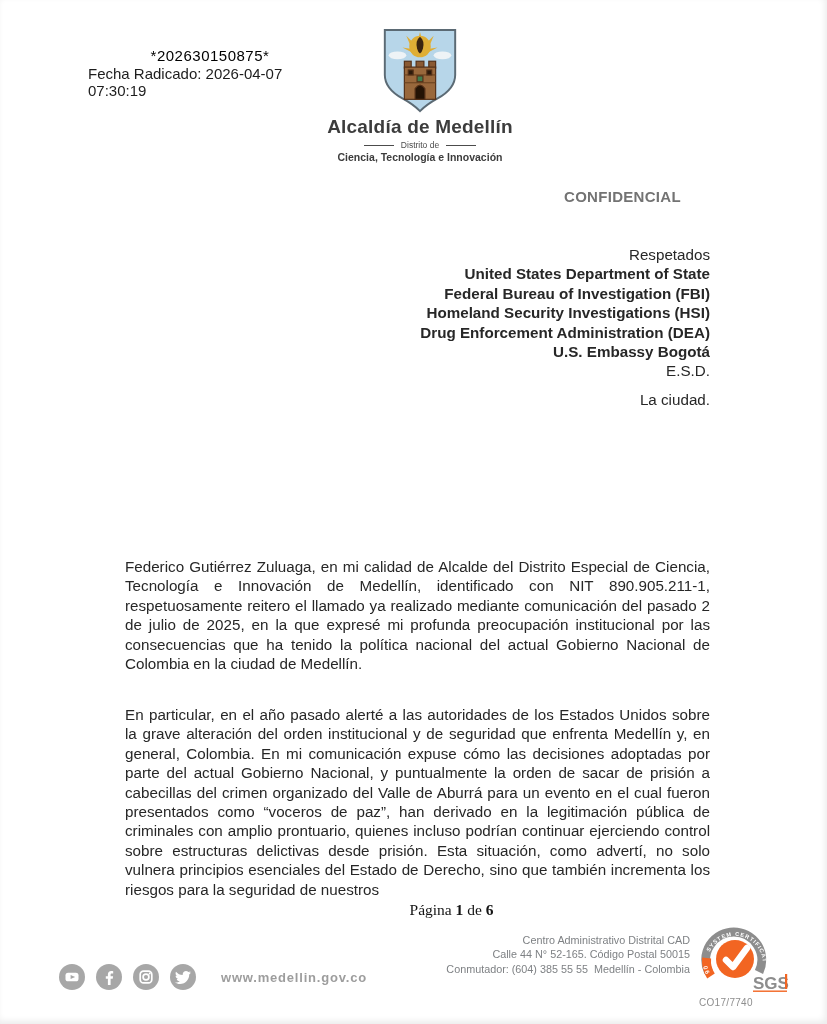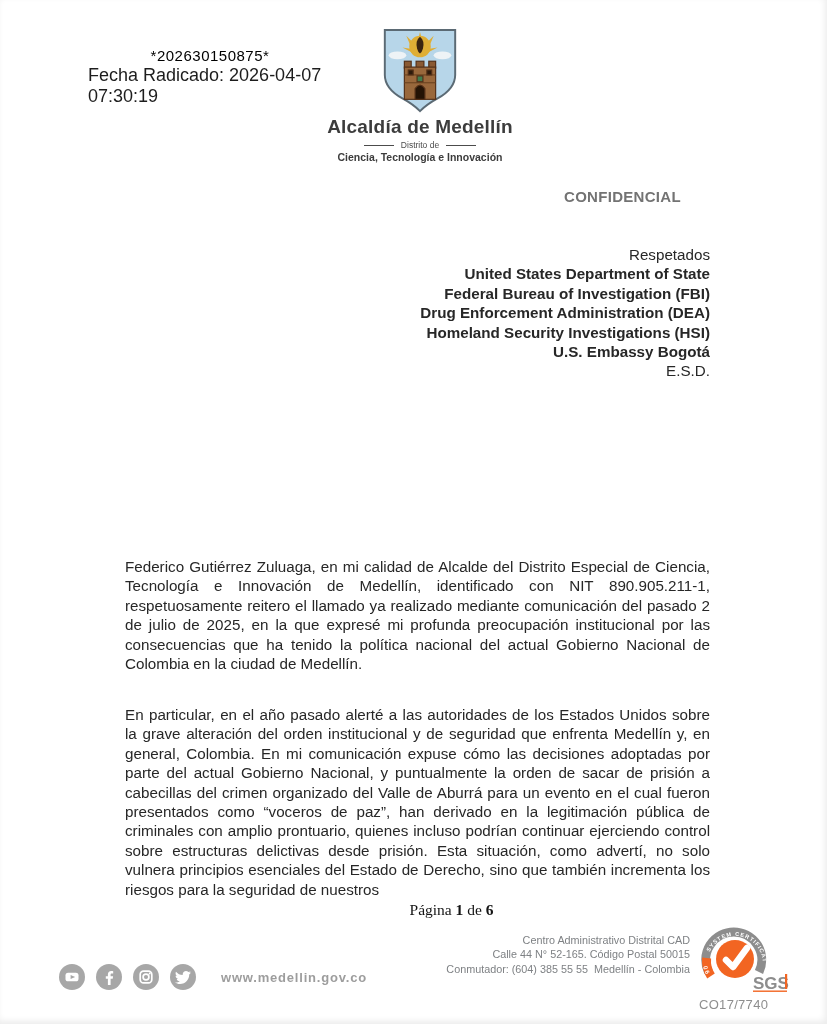--- a/index.html
+++ b/index.html
@@ -5,21 +5,21 @@
   html,body{margin:0;padding:0;background:#fff;}
   .page{
     position:relative; width:827px; height:1024px; background:#ffffff;
     font-family:"Liberation Sans", sans-serif; color:#262626; overflow:hidden;
     box-shadow:inset -2px -3px 6px rgba(0,0,0,0.08);
   }
   
   .barcode-block{position:absolute;left:88px;top:12px;width:244px;text-align:center;}
   .barcode-bars{height:34px;display:flex;justify-content:center;align-items:stretch;}
   .barcode-value{font-size:15px;color:#000000;margin-top:1px;letter-spacing:0.5px;}
-  .fecha{font-size:18px;color:#1d1d1d;text-align:left;margin-top:1px;}
+  .fecha{font-size:15px;color:#1d1d1d;text-align:left;margin-top:1px;}
   
   .emblem-block{position:absolute;left:0;top:28px;width:840px;text-align:center;}
   .emblem-svg{display:block;margin:0 auto;}
   .org-name{font-size:19px;font-weight:bold;color:#3c3c3c;margin-top:2px;letter-spacing:0.2px;}
   .district-row{display:flex;justify-content:center;align-items:center;gap:7px;margin-top:2px;}
   .district-row .rule{width:30px;border-top:1.6px solid #4c4c4c;}
   .district-label{font-size:8.5px;color:#4c4c4c;}
   .district2{font-size:10.5px;font-weight:bold;color:#3c3c3c;margin-top:1px;}
   
   .confidencial{position:absolute;top:188px;left:564px;font-size:15px;font-weight:bold;color:#737373;letter-spacing:0.3px;}
@@ -34,21 +34,21 @@
   
   .pagina{position:absolute;top:901px;left:0;width:827px;text-align:center;
     font-family:"Liberation Serif", serif;font-size:15.5px;color:#141414;padding-left:38px;}
   
   .social-row{position:absolute;left:59px;top:964px;display:flex;align-items:center;gap:6px;}
   .soc{width:26px;height:26px;margin-right:5px;}
   .website{color:#9d9d9d;font-weight:bold;font-size:13px;letter-spacing:0.8px;margin-left:14px;}
   .address{position:absolute;top:933px;right:137px;text-align:right;
     font-size:10.8px;line-height:14.4px;color:#7e8184;}
   .sgs-block{position:absolute;left:697px;top:926px;width:100px;}
-  .sgs-code{font-size:13px;color:#8e8e8e;margin-top:1px;margin-left:2px;letter-spacing:0.3px;}
+  .sgs-code{font-size:10px;color:#8e8e8e;margin-top:1px;margin-left:2px;letter-spacing:0.3px;}
 </style>
 </head>
 <body>
 
 <div class="page">
 
   <div class="barcode-block">
     <div class="barcode-bars"></div>
     <div class="barcode-value">*202630150875*</div>
     <div class="fecha">Fecha Radicado: 2026-04-07 07:30:19</div>
@@ -91,26 +91,27 @@
     </div>
     <div class="district2">Ciencia, Tecnología e Innovación</div>
   </div>
 
   <div class="confidencial">CONFIDENCIAL</div>
 
   <div class="block recipients">
     <div>Respetados</div>
     <div class="b">United States Department of State</div>
     <div class="b">Federal Bureau of Investigation (FBI)</div>
+    <div class="b">Homeland Security Investigations (HSI)</div>
     <div class="b">Drug Enforcement Administration (DEA)</div>
-    <div class="b">Homeland Security Investigations (HSI)</div>
     <div class="b">U.S. Embassy Bogotá</div>
     <div>E.S.D.</div>
   </div>
 
+  <div class="block laciudad">La ciudad.</div>
 
 
   <div class="block para1">Federico Gutiérrez Zuluaga, en mi calidad de Alcalde del Distrito Especial de Ciencia, Tecnología e Innovación de Medellín, identificado con NIT 890.905.211-1, respetuosamente reitero el llamado ya realizado mediante comunicación del pasado 2 de julio de 2025, en la que expresé mi profunda preocupación institucional por las consecuencias que ha tenido la política nacional del actual Gobierno Nacional de Colombia en la ciudad de Medellín.</div>
   <div class="block para2">En particular, en el año pasado alerté a las autoridades de los Estados Unidos sobre la grave alteración del orden institucional y de seguridad que enfrenta Medellín y, en general, Colombia. En mi comunicación expuse cómo las decisiones adoptadas por parte del actual Gobierno Nacional, y puntualmente la orden de sacar de prisión a cabecillas del crimen organizado del Valle de Aburrá para un evento en el cual fueron presentados como “voceros de paz”, han derivado en la legitimación pública de criminales con amplio prontuario, quienes incluso podrían continuar ejerciendo control sobre estructuras delictivas desde prisión. Esta situación, como advertí, no solo vulnera principios esenciales del Estado de Derecho, sino que también incrementa los riesgos para la seguridad de nuestros</div>
 
   <div class="pagina"><span>Página</span>
     <b>1</b>
     <span>de</span>
     <b>6</b></div>
 

